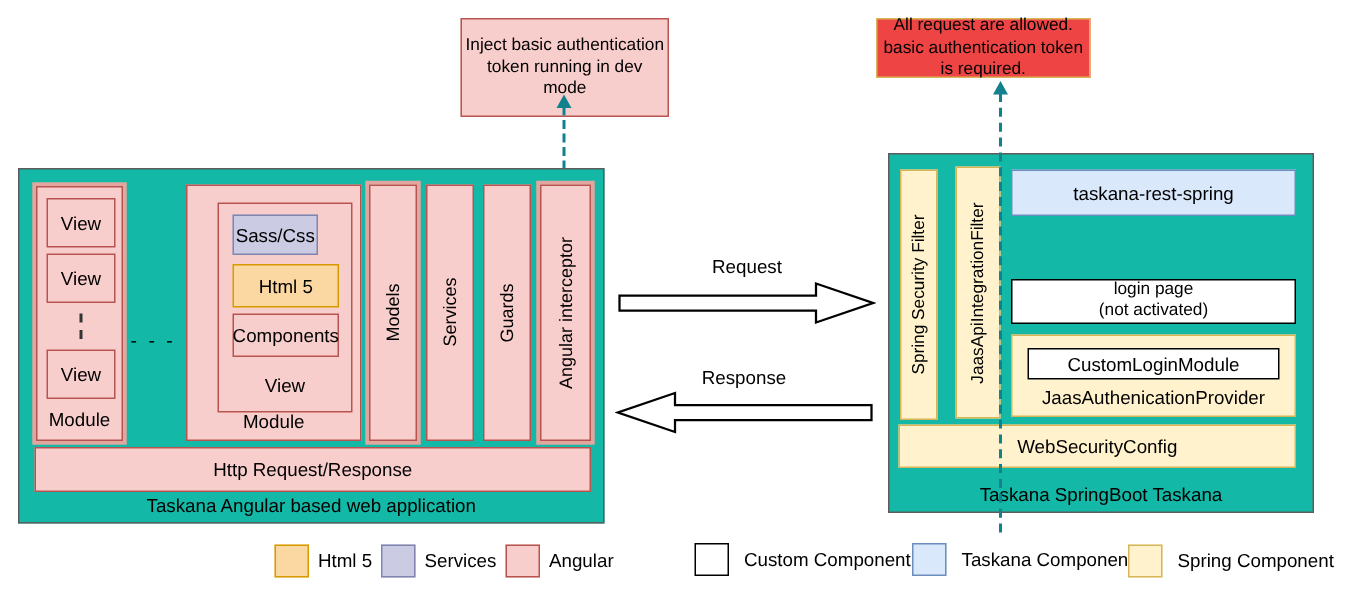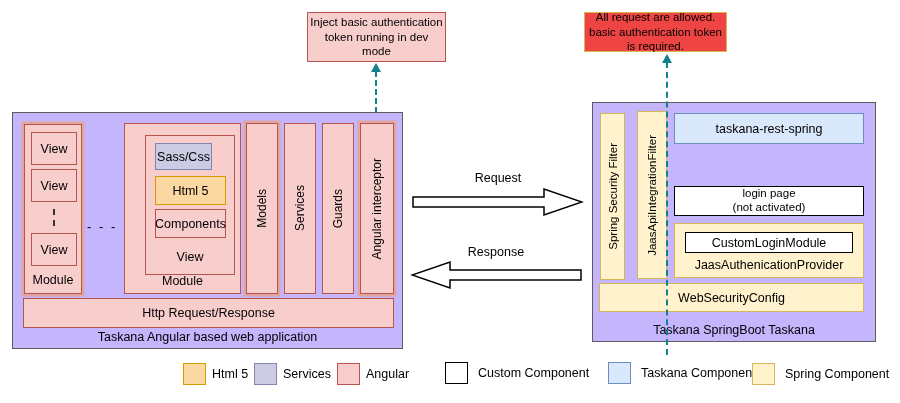--- a/index.html
+++ b/index.html
@@ -7,38 +7,38 @@
     width:900px;height:403px;position:relative;overflow:hidden;
     background:#ffffff;
     font-family:"Liberation Sans", sans-serif;
     color:#000;
     font-size:12.5px;
   }
   .abs{position:absolute;box-sizing:border-box;}
   .box{border:1px solid #000;display:flex;align-items:center;justify-content:center;text-align:center;}
   .halo{box-shadow:0 0 0 2.5px #e0a69f;}
   .vtext{writing-mode:vertical-rl;transform:rotate(180deg);white-space:nowrap;font-size:12px;}
-  .container{background:#c4b5fd;border:1px solid #5c5c5c;}
+  .container{background:#14b8a6;border:1px solid #5c5c5c;}
   .ctitle{position:absolute;left:0;right:0;bottom:4px;text-align:center;font-size:12.5px;}
   .blabel{position:absolute;left:0;right:0;text-align:center;}
   .note{font-size:11.5px;line-height:1.25;padding:2px;}
   .dash-line{width:0;border-left:2px dashed #12818e;}
   .dash-head{width:0;height:0;border-left:5px solid transparent;border-right:5px solid transparent;border-bottom:9px solid #12818e;}
   .arrow-label{text-align:center;font-size:12.5px;}
   .legend-item{display:flex;align-items:center;gap:6px;}
   .swatch{width:21px;height:20px;border:1px solid #000;flex:0 0 auto;}
   .swatch.thick{border-width:1.5px;}
   .gap-dots{font-size:13px;letter-spacing:2px;white-space:nowrap;}
   .vdots{width:0;border-left:2px dashed #333;height:17px;}
   svg{display:block;}
 </style>
 </head>
 <body>
 
-<div class="abs box note" style="left: 307px; top: 12px; width: 139px; height: 50px; background-color: rgb(248, 206, 204); border-color: rgb(184, 84, 80);">
+<div class="abs box note" style="left: 307px; top: 12px; width: 139px; height: 66px; background-color: rgb(248, 206, 204); border-color: rgb(184, 84, 80);">
   <span>Inject basic authentication token running in dev mode</span>
 </div>
 
 <div class="abs box note" style="left: 584px; top: 12px; width: 143px; height: 40px; background-color: #ef4444; border-color: rgb(214, 182, 86); text-align: center;">
   <span>All request are allowed. basic authentication token is required.</span>
 </div>
 
 <div class="abs dash-head" style="left:371px;top:63px;"></div>
 <div class="abs dash-line" style="left:375px;top:71px;height:51px;"></div>
 
@@ -152,21 +152,21 @@
 <div class="abs legend-item" style="left:254px;top:363px;">
   <div class="swatch" style="background-color: rgb(203, 204, 228); border-color: rgb(129, 132, 175);"></div>
   <span>Services</span>
 </div>
 
 <div class="abs legend-item" style="left:337px;top:363px;">
   <div class="swatch" style="background-color: rgb(248, 206, 204); border-color: rgb(184, 84, 80);"></div>
   <span>Angular</span>
 </div>
 
-<div class="abs legend-item" style="left:445px;top:362px;">
+<div class="abs legend-item" style="left:463px;top:362px;">
   <div class="swatch thick" style="background-color: rgb(255, 255, 255); border-color: rgb(0, 0, 0);"></div>
   <span style="margin-left:4px;">Custom Component</span>
 </div>
 
 <div class="abs legend-item" style="left:608px;top:362px;">
   <div class="swatch" style="background-color: rgb(218, 232, 252); border-color: rgb(108, 142, 191);"></div>
   <span style="margin-left:4px;">Taskana Component</span>
 </div>
 
 <div class="abs legend-item" style="left:752px;top:363px;justify-content:space-between;">

